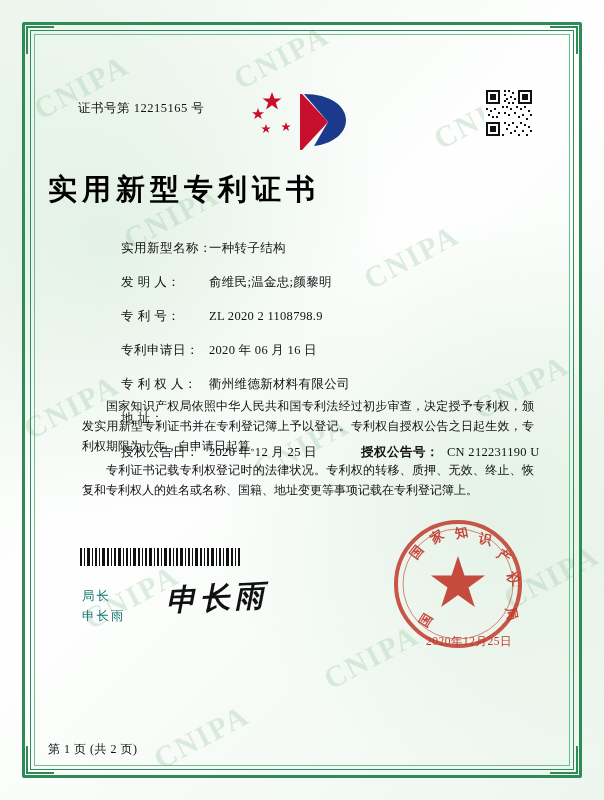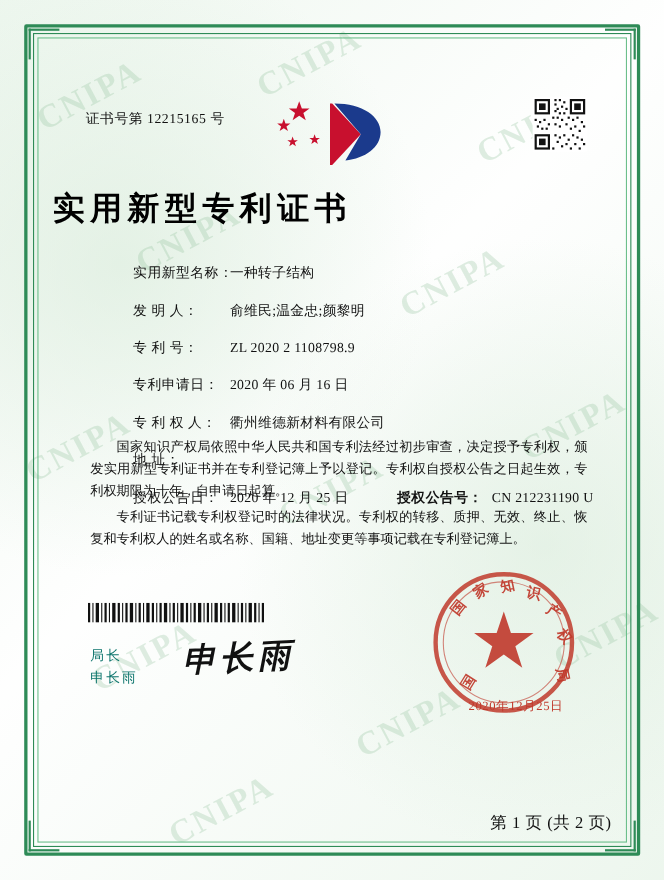--- a/index.html
+++ b/index.html
@@ -235,23 +235,23 @@
     letter-spacing: 4px;
     color: #111;
     transform: rotate(-3deg);
   }
 
   .footer {
     position: absolute;
     left: 0;
     right: 0;
     bottom: -6px;
-    text-align: right;
-    font-family: "Liberation Serif", serif;
-    font-size: 15px;
+    text-align: left;
+    font-family: "Liberation Serif", serif;
+    font-size: 12px;
     color: #111;
     letter-spacing: 0.5px;
   }
 </style>
 </head>
 <body>
 
 <div class="page">
 
   <div class="watermarks">

